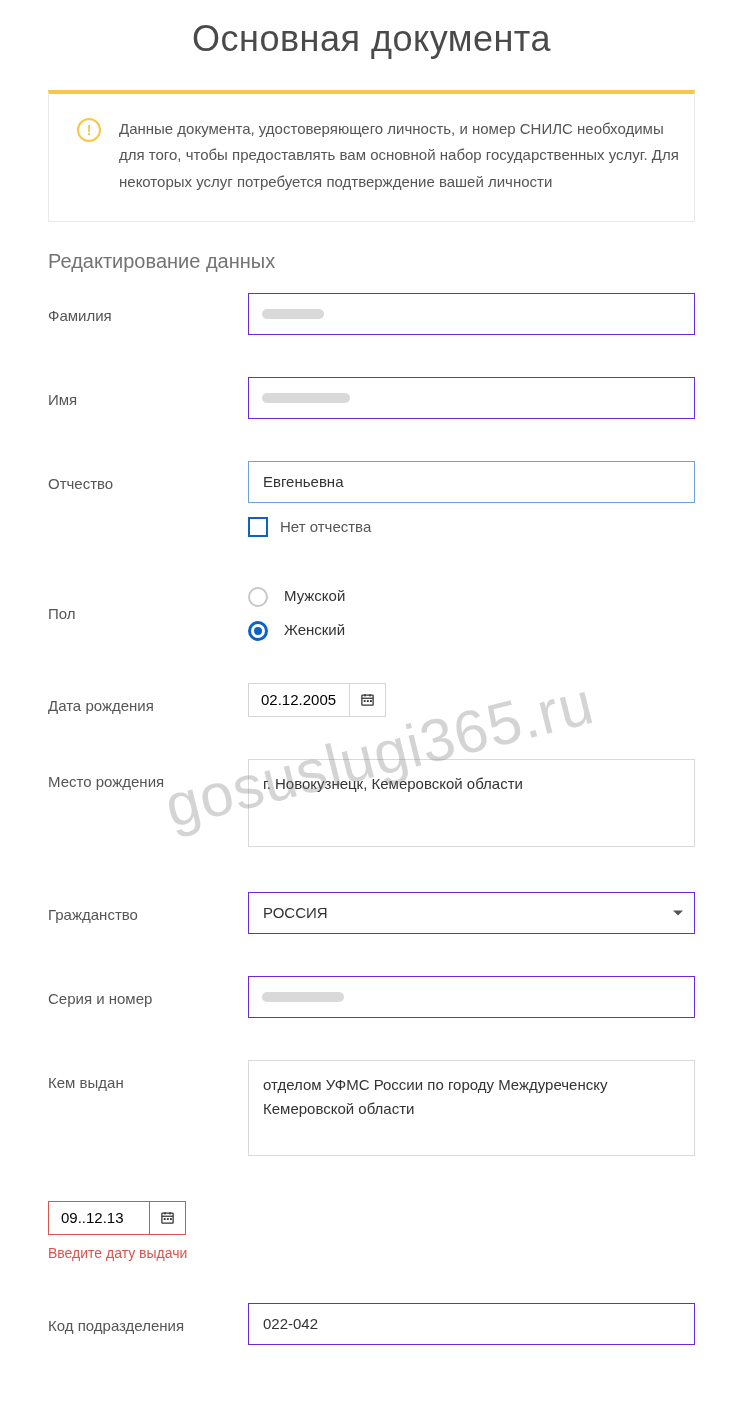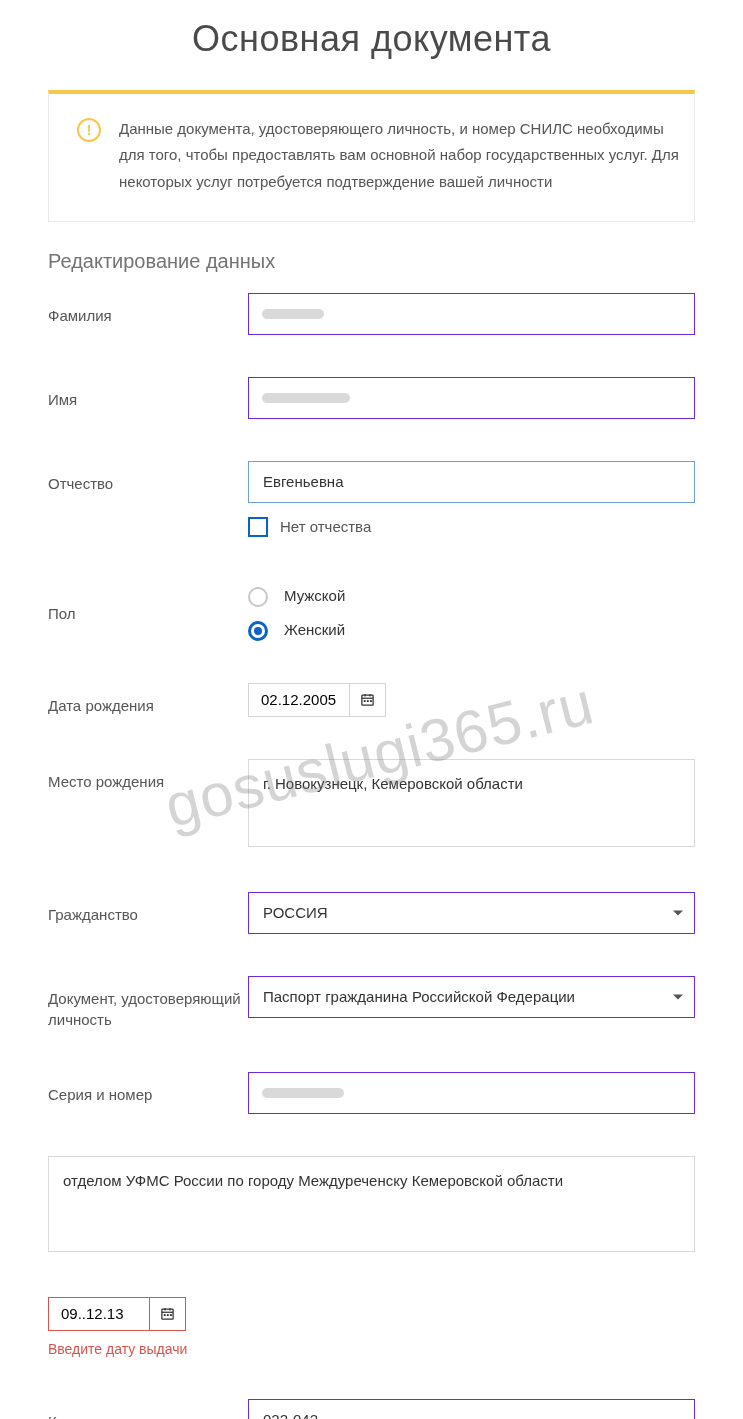--- a/index.html
+++ b/index.html
@@ -281,41 +281,33 @@
     <div class="form-row">
       <div class="label-col">Гражданство</div>
       <div class="field-col">
         <div class="select-wrap">
           <input class="text-input" readonly="" value="РОССИЯ" style="">
           <div class="select-arrow"></div>
         </div>
       </div>
     </div>
 
-    <div class="form-row">
-      <div class="label-col">Документ, удостоверяющий личность</div>
-      <div class="field-col">
-        <div class="select-wrap">
-          <input class="text-input" readonly="" value="Паспорт гражданина Российской Федерации" style="">
-          <div class="select-arrow"></div>
-        </div>
-      </div>
-    </div>
 
     <div class="form-row">
       <div class="label-col">Серия и номер</div>
       <div class="field-col">
         <div class="input-wrap">
           <input class="text-input" value="" style="">
           <span class="blurred-placeholder" style="width:82px;"></span>
         </div>
       </div>
     </div>
 
     <div class="form-row">
+      <div class="label-col">Кем выдан</div>
       <div class="field-col">
         <textarea class="textarea-input" style="min-height: 96px;">отделом УФМС России по городу Междуреченску Кемеровской области</textarea>
       </div>
     </div>
 
     <div class="form-row">
       <div class="field-col">
         <div class="date-wrap error">
           <input class="date-in" value="09..12.13" style="">
           <div class="cal-btn">

